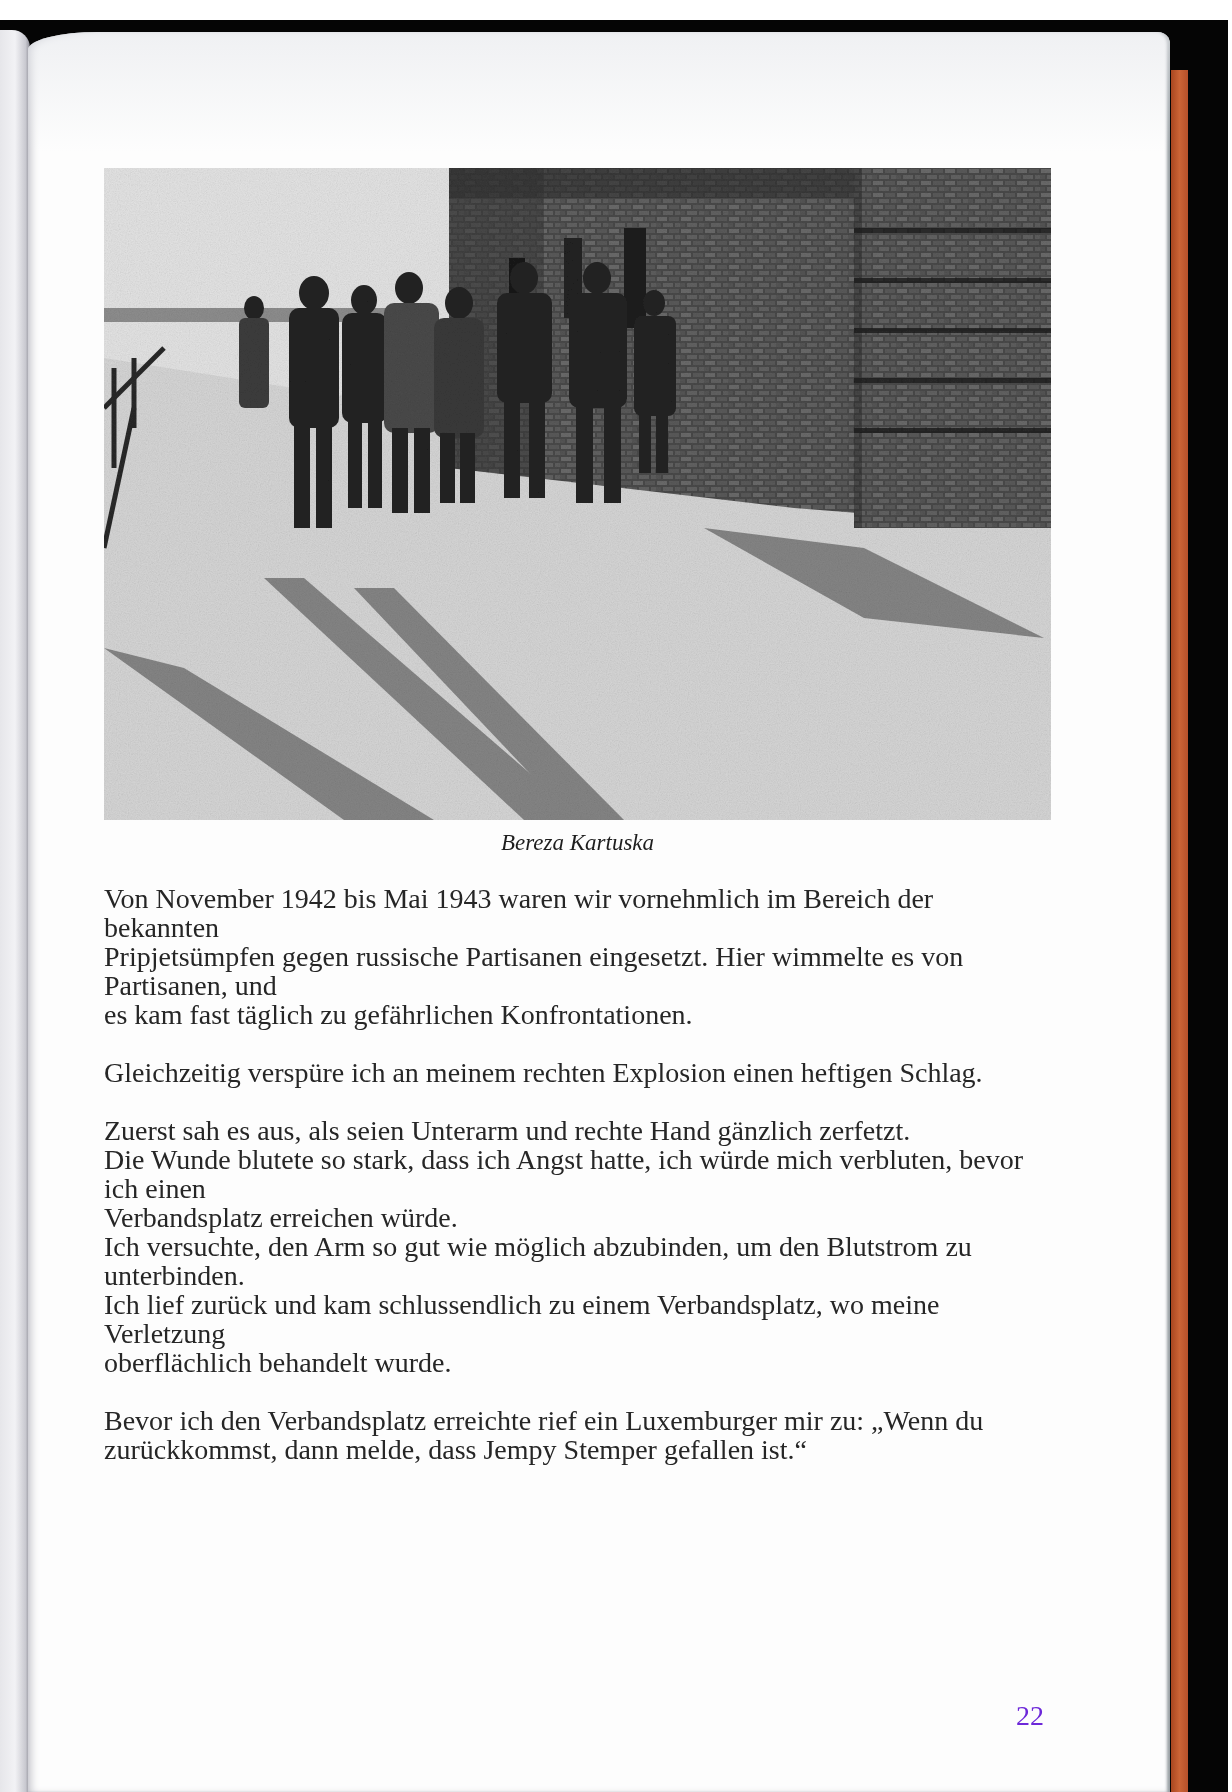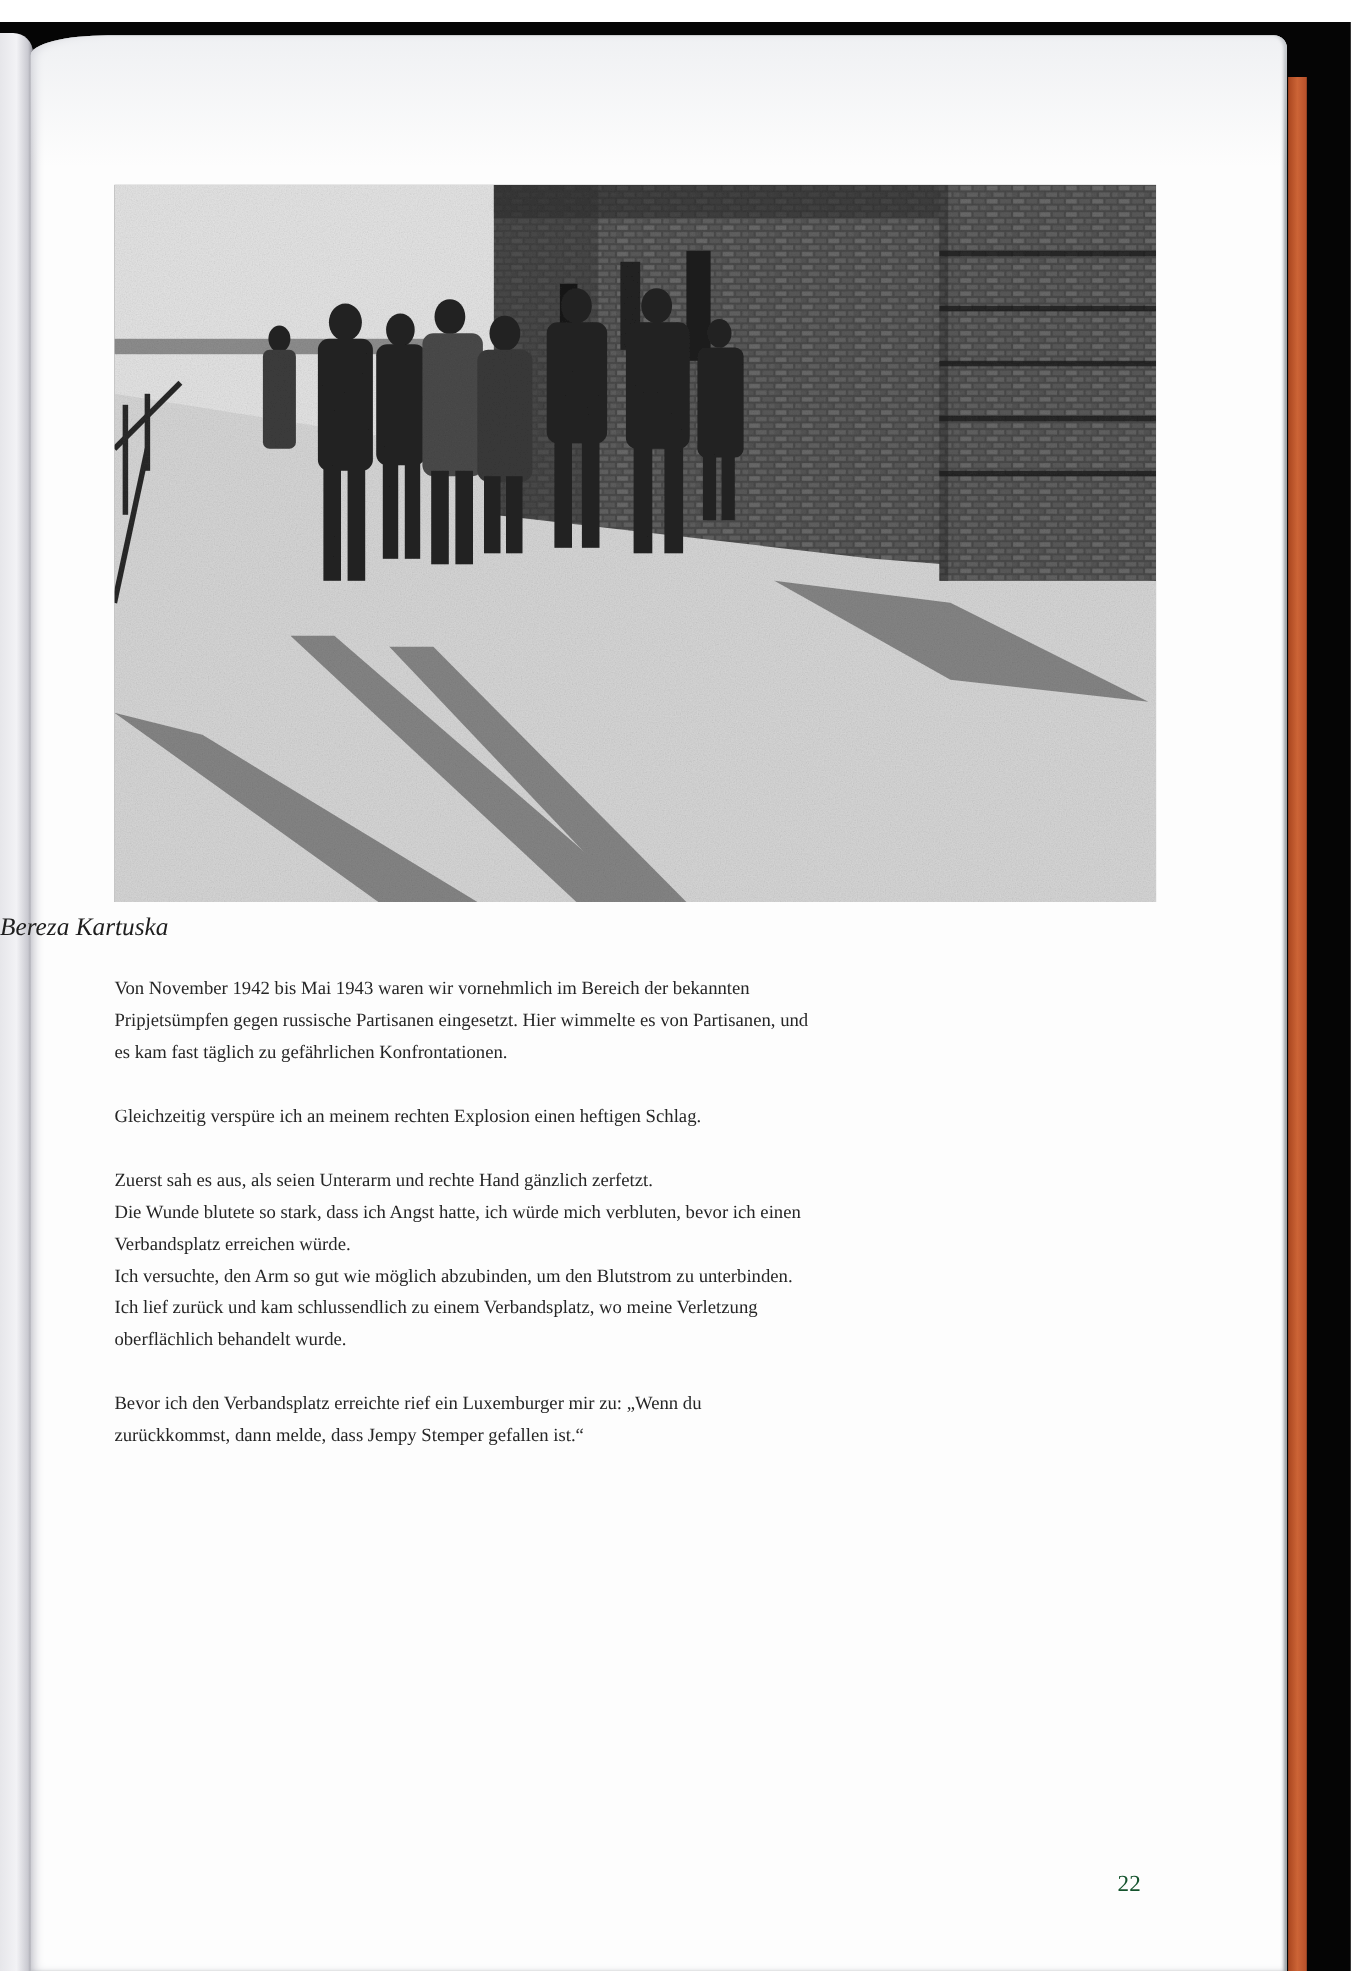--- a/index.html
+++ b/index.html
@@ -9,24 +9,24 @@
     background:linear-gradient(90deg,#e6e6ea 0%,#f2f2f5 50%,#c9c9d0 85%,#8d8d96 100%); border-top-right-radius:18px; }
   .orange-edge { position:absolute; left:1171px; top:70px; width:17px; height:1722px; background:#c2582e;
     background:linear-gradient(90deg,#a9461f,#cc6436 50%,#b7502a); }
   .page { position:absolute; left:28px; top:32px; width:1142px; height:1760px; background:#fdfdfd;
     border-top-left-radius:70px 18px; border-top-right-radius:12px;
     box-shadow: inset -4px 0 3px -1px #9aa0a4, inset 6px 0 10px -4px #b7b7c0; }
   .page::after { content:""; position:absolute; left:0; top:0; right:0; height:120px;
     background:linear-gradient(180deg,rgba(230,232,236,0.6),rgba(255,255,255,0)); border-radius:inherit; }
   .photo { position:absolute; left:104px; top:168px; width:947px; height:652px; overflow:hidden; background:#999; }
   .photo svg { display:block; }
-  .caption { position:absolute; left:0; width:1155px; top:830px; text-align:left; font-style:italic; font-size:23px; color:#1e1e1e; }
-  .body-text { position:absolute; left:104px; top:884px; width:950px; font-size:17px; line-height:29px; color:#262626; }
+  .caption { position:absolute; left:0; width:1155px; top:830px; text-align:center; font-style:italic; font-size:23px; color:#1e1e1e; }
+  .body-text { position:absolute; left:104px; top:884px; width:950px; font-size:28px; line-height:29px; color:#262626; }
   .body-text p { margin:0 0 29px 0; white-space:pre-line; }
-  .page-num { position:absolute; left:1016px; top:1700px; font-size:21px; color:#14532d; }
+  .page-num { position:absolute; left:1016px; top:1700px; font-size:28px; color:#6d28d9; }
 </style>
 </head>
 <body>
 
 <div class="bg-top"></div>
 <div class="left-page"></div>
 <div class="orange-edge"></div>
 
 <div class="page"></div>
 

